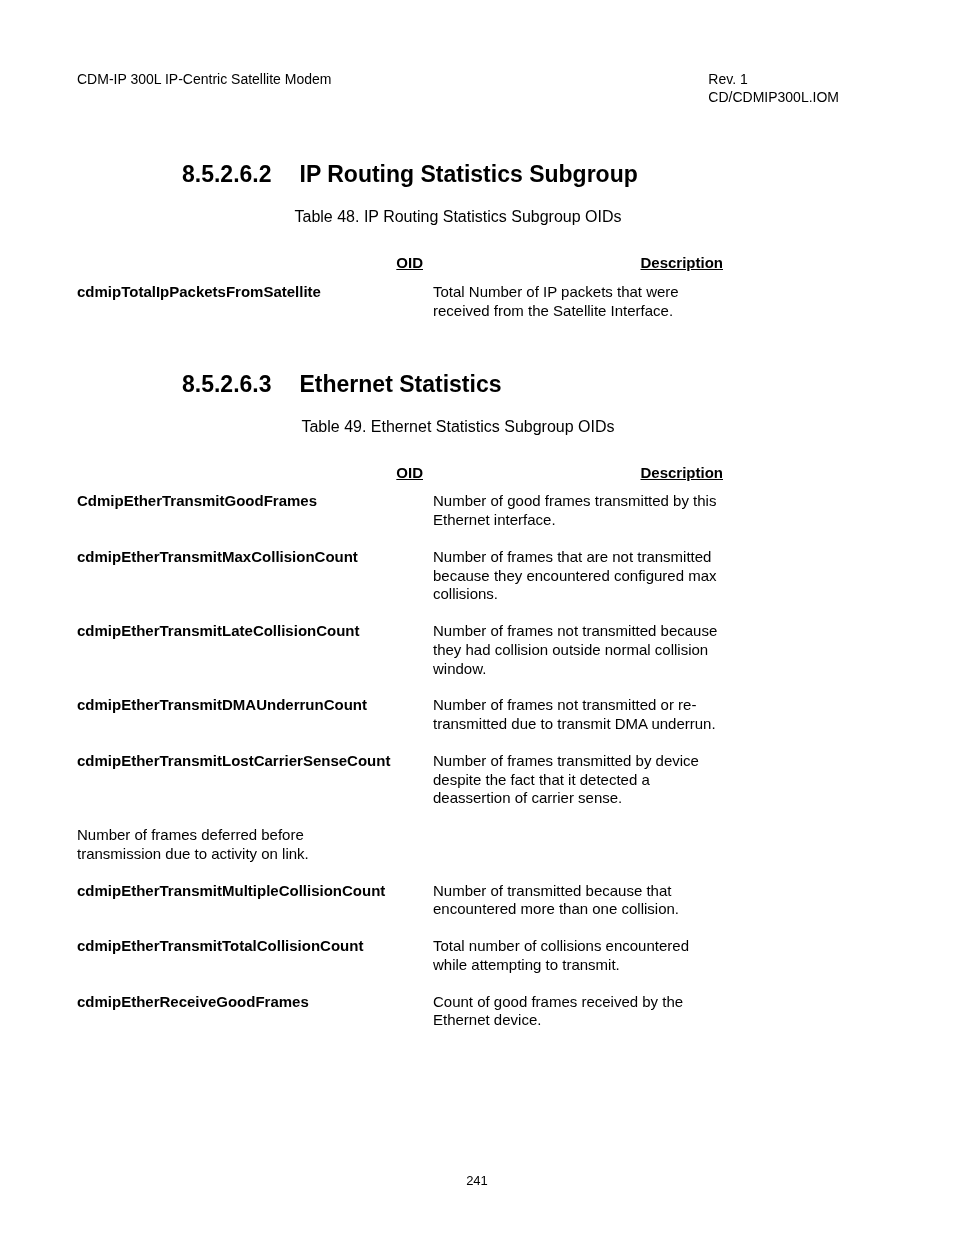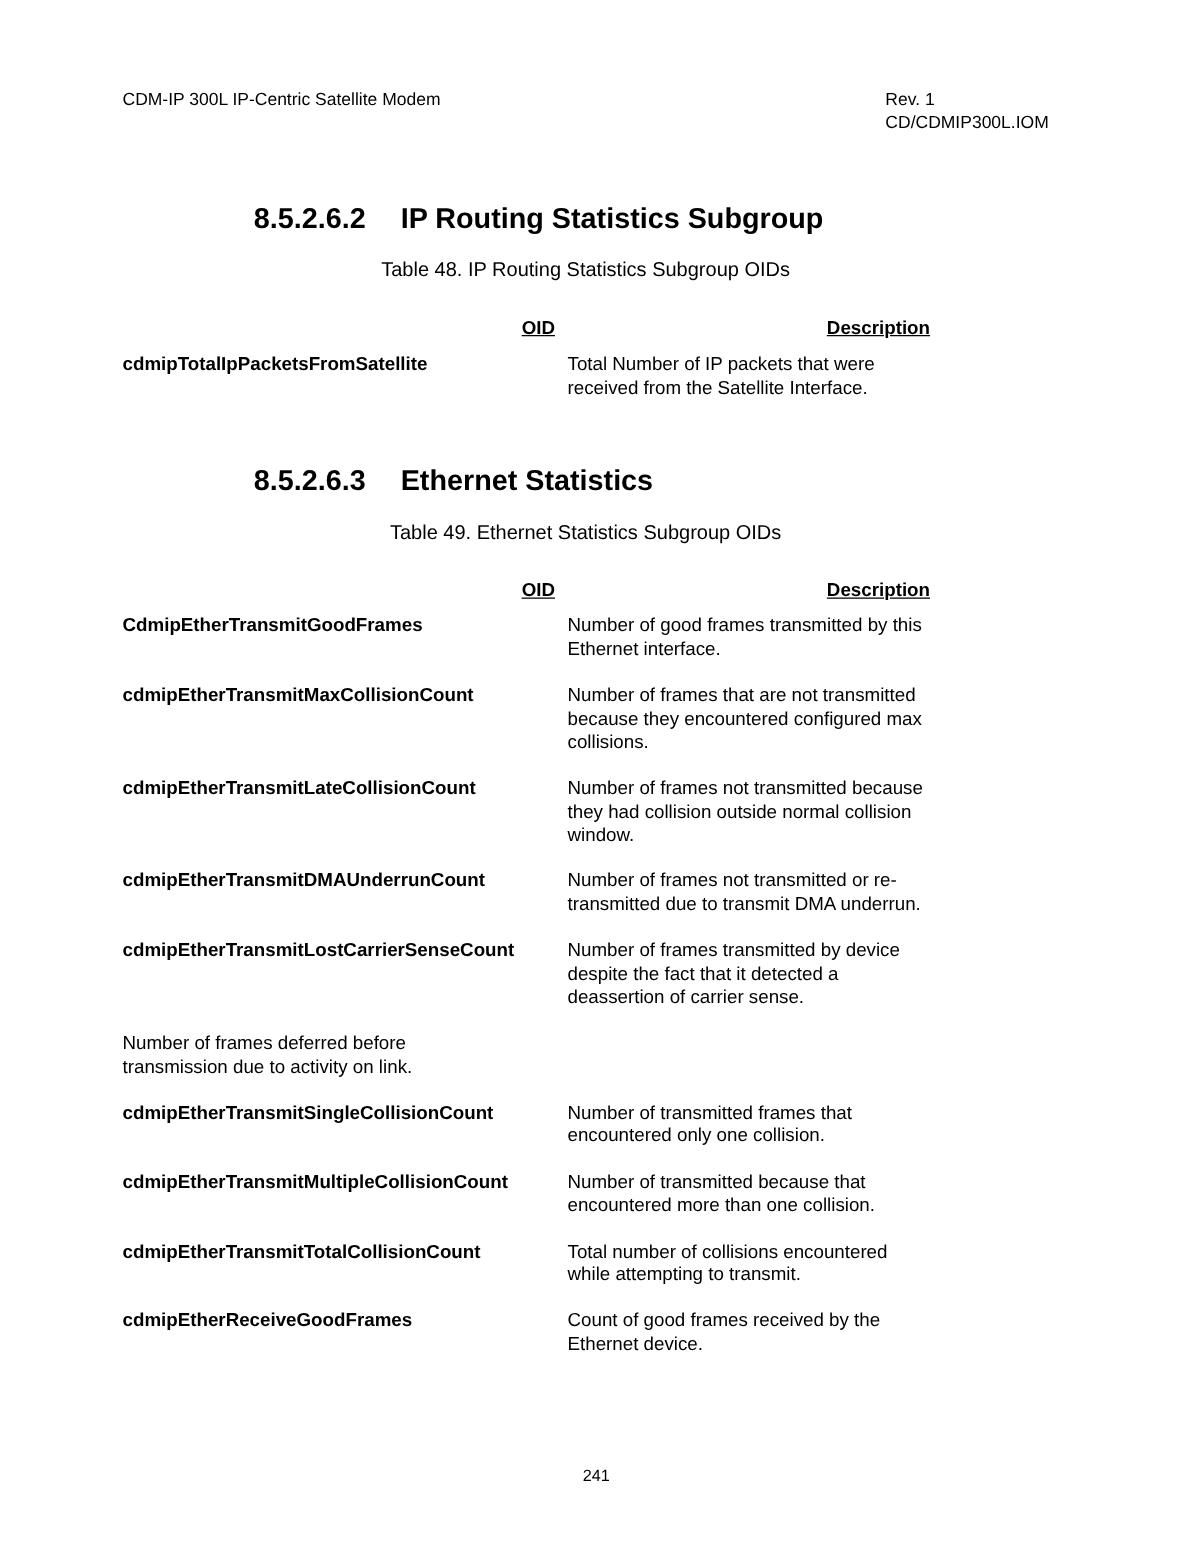--- a/index.html
+++ b/index.html
@@ -6,21 +6,21 @@
     margin: 0;
     padding: 0;
     background: #fff;
     font-family: Arial, Helvetica, sans-serif;
     color: #000;
   }
   .page {
     width: 954px;
     height: 1235px;
     box-sizing: border-box;
-    padding: 70px 115px 40px 98px;
+    padding: 70px 115px 40px 77px;
     position: relative;
   }
   .hdr {
     display: flex;
     justify-content: space-between;
     font-size: 14px;
     line-height: 1.3;
   }
   .hdr .right { }
   .sec {
@@ -128,24 +128,20 @@
         <div class="c2">Number of frames not transmitted or re-transmitted due to transmit DMA underrun.</div>
       </div>
       <div class="row">
         <div class="c1">cdmipEtherTransmitLostCarrierSenseCount</div>
         <div class="c2">Number of frames transmitted by device despite the fact that it detected a deassertion of carrier sense.</div>
       </div>
       <div class="row">
         <div class="c2">Number of frames deferred before transmission due to activity on link.</div>
       </div>
       <div class="row">
-        <div class="c1">cdmipEtherTransmitSingleCollisionCount</div>
-        <div class="c2">Number of transmitted frames that encountered only one collision.</div>
-      </div>
-      <div class="row">
         <div class="c1">cdmipEtherTransmitMultipleCollisionCount</div>
         <div class="c2">Number of transmitted because that encountered more than one collision.</div>
       </div>
       <div class="row">
         <div class="c1">cdmipEtherTransmitTotalCollisionCount</div>
         <div class="c2">Total number of collisions encountered while attempting to transmit.</div>
       </div>
       <div class="row">
         <div class="c1">cdmipEtherReceiveGoodFrames</div>
         <div class="c2">Count of good frames received by the Ethernet device.</div>

